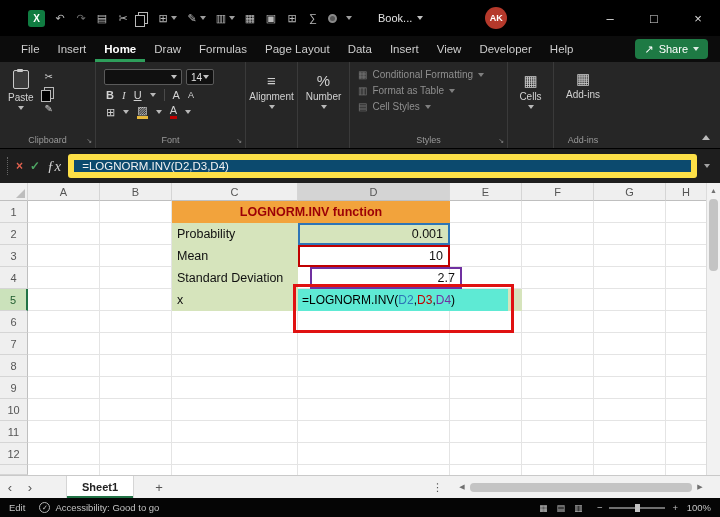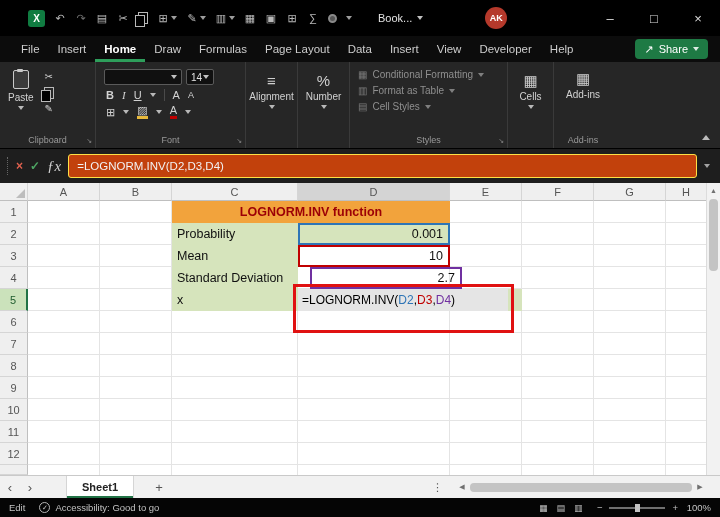--- a/index.html
+++ b/index.html
@@ -71,21 +71,21 @@
 
   
   .formulabar{height:35px;background:#1e1e1e;display:flex;align-items:center;padding:0 7px;gap:7px;
       border-top:1px solid #000;box-sizing:border-box}
   .namebox{width:78px;height:22px;background:#141414;border:1px solid #606060;border-radius:3px;color:#ececec;
       font-size:11px;display:flex;align-items:center;justify-content:space-between;padding:0 7px;box-sizing:border-box}
   .vsep{width:1px;height:18px;border-left:1px dotted #666}
   .fb-x{color:#E0614F;font-size:12px;font-weight:700}
   .fb-check{color:#4DA563;font-size:12px;font-weight:700}
   .fb-fx{color:#cfcfcf;font-size:15px;font-style:italic;font-family:"Liberation Serif",serif}
-  .fb-input{flex:1;height:24px;background:#c2410c;border:1px solid #fde047;border-radius:3px;display:flex;
+  .fb-input{flex:1;height:24px;background:#0c4a6e;border:6px solid #fde047;border-radius:3px;display:flex;
       align-items:center;padding:0 8px;color:#f2f2f2;font-size:11.5px;box-sizing:border-box}
   .fb-expand{border-top-color:#bbb;margin-right:3px}
 
   
   .gridwrap{position:relative;height:292px;background:#fff;overflow:hidden}
   .colhdrs{position:absolute;top:0;left:0;height:18px;display:flex}
   .chdr{box-sizing:border-box;height:18px;background:#EFEFEF;border-right:1px solid #D5D5D5;
       border-bottom:1px solid #BFBFBF;color:#555;font-size:11px;display:flex;align-items:center;justify-content:center}
   .chdr.active{background:#D4D4D4}
   .corner{position:relative}
@@ -99,21 +99,21 @@
   .vline{position:absolute;top:18px;bottom:0;width:1px;background:#E4E4E4}
   .hline{position:absolute;left:28px;right:14px;height:1px;background:#E4E4E4}
   .cell{position:absolute;box-sizing:border-box;height:22px;display:flex;align-items:center;
       padding:0 5px;font-size:12.5px;color:#101010}
   .cell.right{justify-content:flex-end}
   .cell.green{background:#D6E4BC}
   .title-cell{font-weight:700;justify-content:center;background:#F2A33C;color:#9C0006}
   .refb{border:2px solid #2E75B6}
   .refr{border:2px solid #C00000}
   .refp{border:2px solid #7030A0}
-  .editcell{background:#e5e5e5;font-size:12px;padding:0 4px}
+  .editcell{background:#5eead4;font-size:12px;padding:0 4px}
   .editcell .t{color:#000}
   .editcell .r1{color:#2E75B6}
   .editcell .r2{color:#C00000}
   .editcell .r3{color:#7030A0}
   .sliver{position:absolute;left:508px;top:106px;width:14px;height:22px;background:#D6E4BC}
   .annotation{position:absolute;left:293px;top:101px;width:215px;height:43px;border:3px solid #E01111;z-index:6}
   .vscroll{position:absolute;top:0;right:0;width:14px;bottom:0;background:#F2F2F2;border-left:1px solid #DCDCDC;box-sizing:border-box}
   .vscroll .up{height:14px;display:flex;align-items:center;justify-content:center;font-size:7px;color:#707070}
   .vthumb{position:absolute;left:2px;top:16px;width:9px;height:72px;background:#C4C4C4;border-radius:4px}
 

